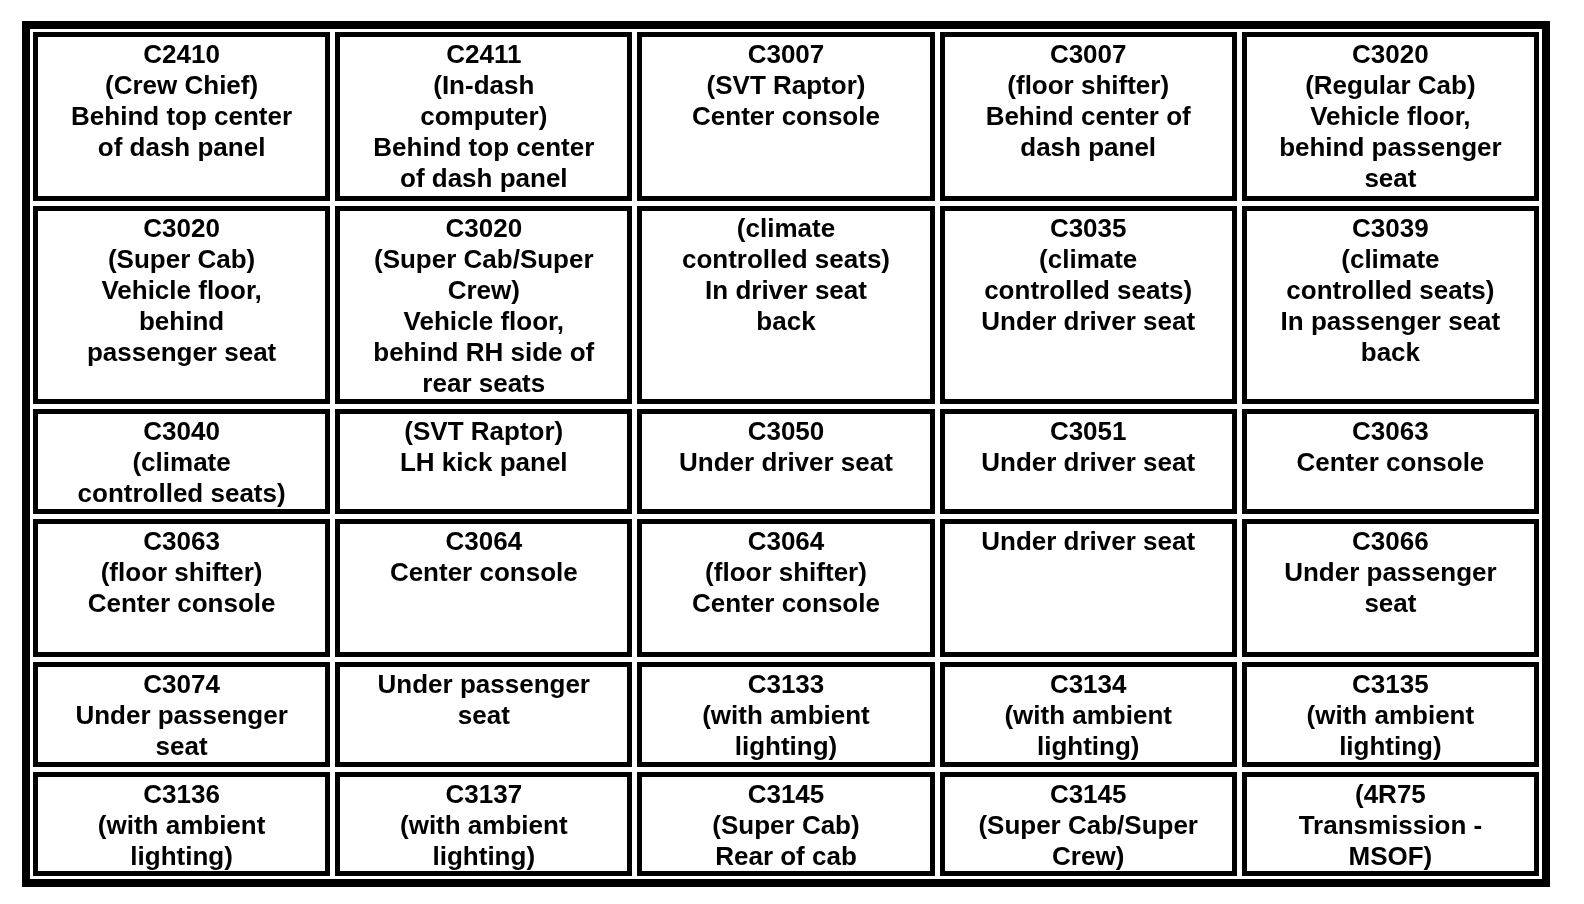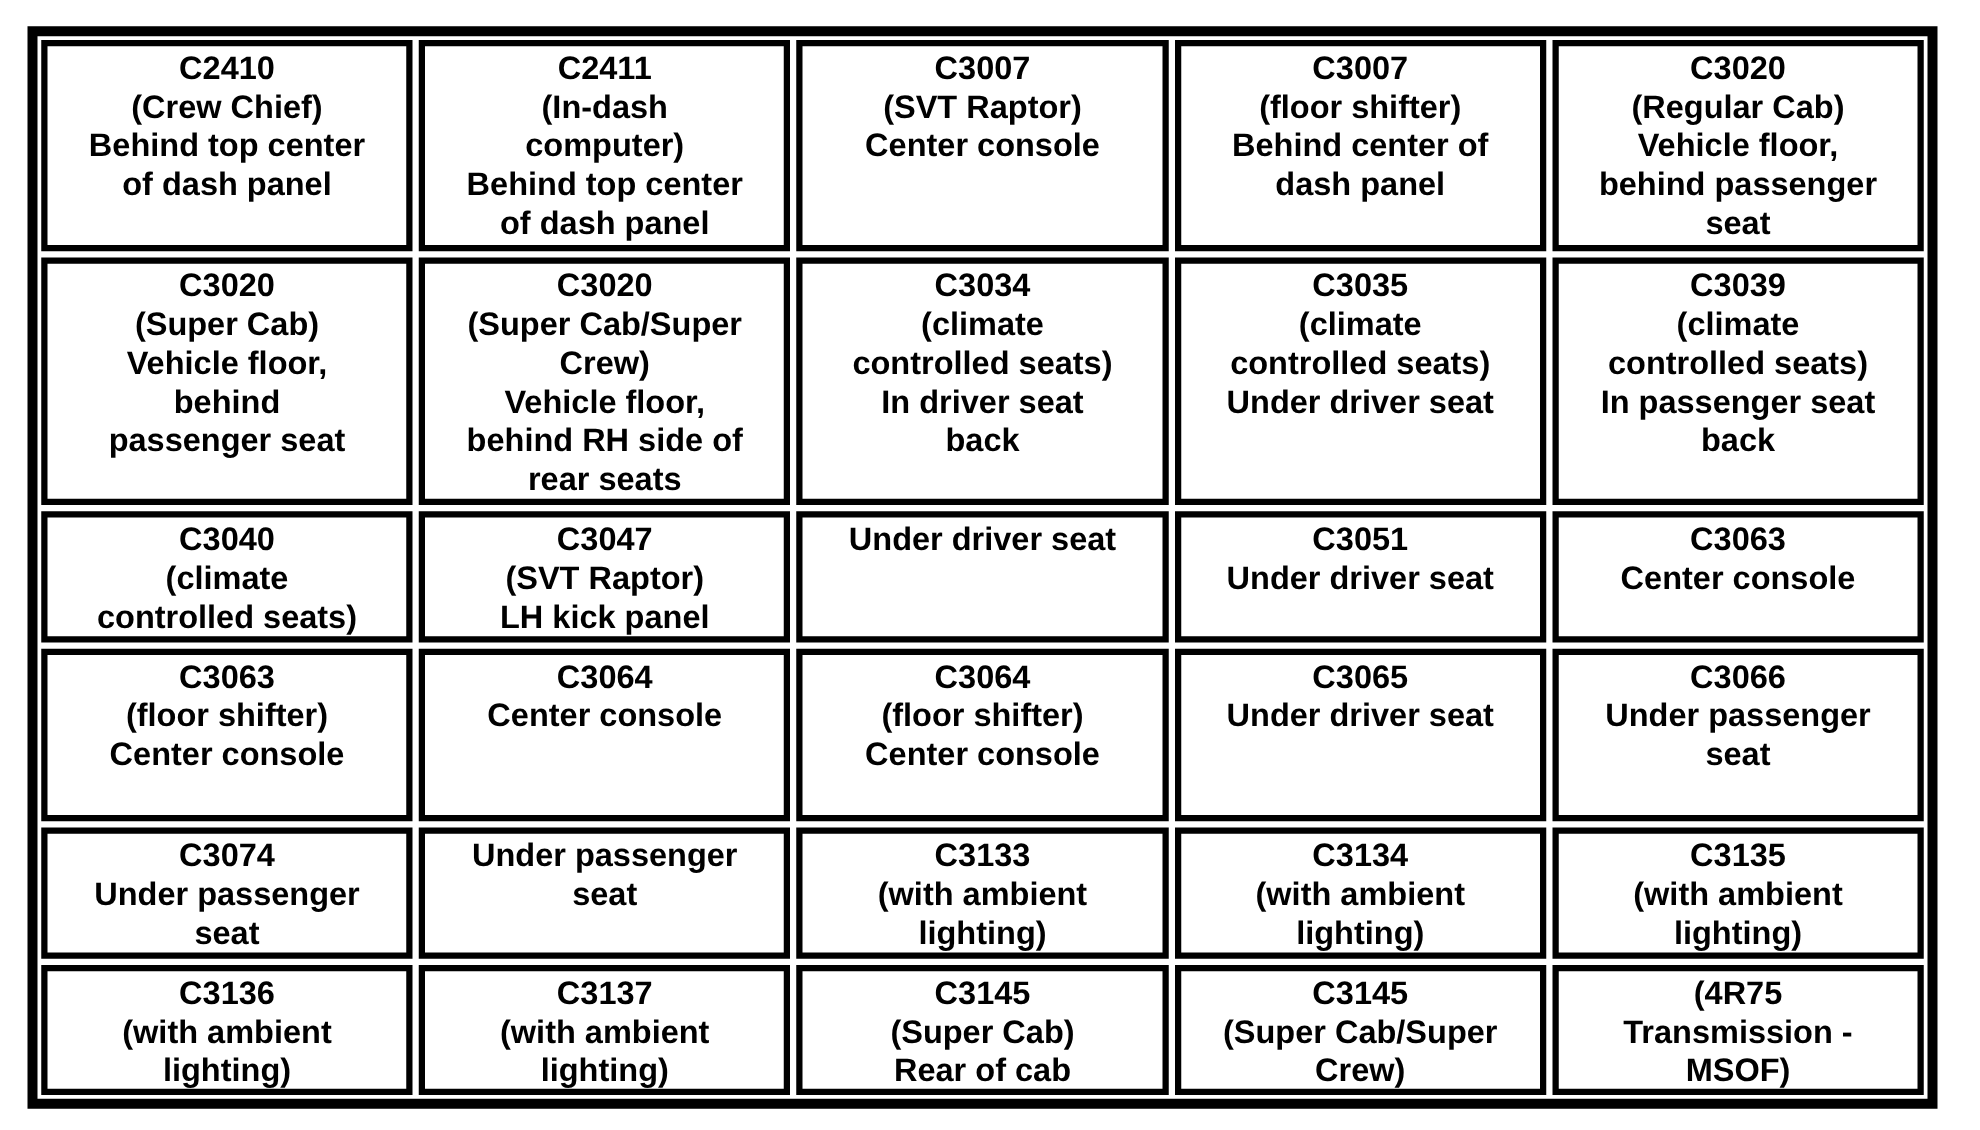--- a/index.html
+++ b/index.html
@@ -84,21 +84,20 @@
 
   <div class="cell">
     <div class="code">C3020</div>
     <div class="loc">(Super Cab/Super
 Crew)
 Vehicle floor,
 behind RH side of
 rear seats</div>
   </div>
   <div class="cell">
-    <div class="code">C3034</div>
     <div class="loc">(climate
 controlled seats)
 In driver seat
 back</div>
   </div>
   <div class="cell">
     <div class="code">C3035</div>
     <div class="loc">(climate
 controlled seats)
 Under driver seat</div>
@@ -111,26 +110,26 @@
 back</div>
   </div>
   <div class="cell">
     <div class="code">C3040</div>
     <div class="loc">(climate
 controlled seats)
 Under passenger
 seat</div>
   </div>
   <div class="cell">
-    <div class="code">C3047</div>
     <div class="loc">(SVT Raptor)
 LH kick panel</div>
   </div>
 
   <div class="cell">
+    <div class="code">C3050</div>
     <div class="loc">Under driver seat</div>
   </div>
   <div class="cell">
     <div class="code">C3051</div>
     <div class="loc">Under driver seat</div>
   </div>
   <div class="cell">
     <div class="code">C3063</div>
     <div class="loc">Center console</div>
   </div>
@@ -143,21 +142,20 @@
     <div class="code">C3064</div>
     <div class="loc">Center console</div>
   </div>
   <div class="cell">
     <div class="code">C3064</div>
     <div class="loc">(floor shifter)
 Center console</div>
   </div>
 
   <div class="cell">
-    <div class="code">C3065</div>
     <div class="loc">Under driver seat</div>
   </div>
   <div class="cell">
     <div class="code">C3066</div>
     <div class="loc">Under passenger
 seat</div>
   </div>
   <div class="cell">
     <div class="code">C3074</div>
     <div class="loc">Under passenger

